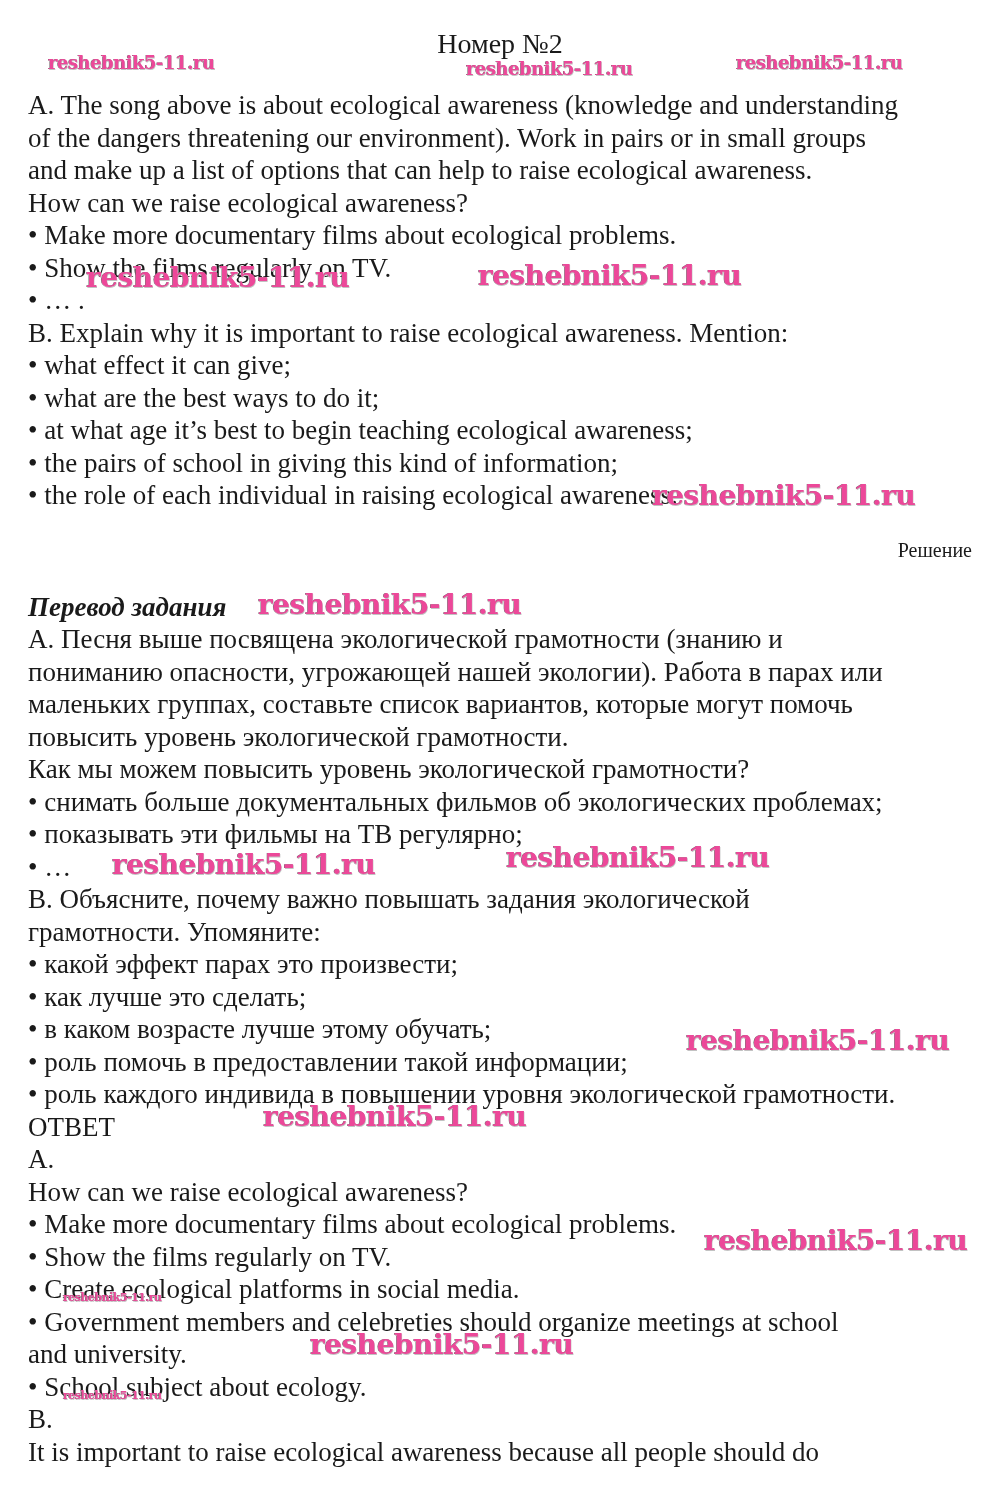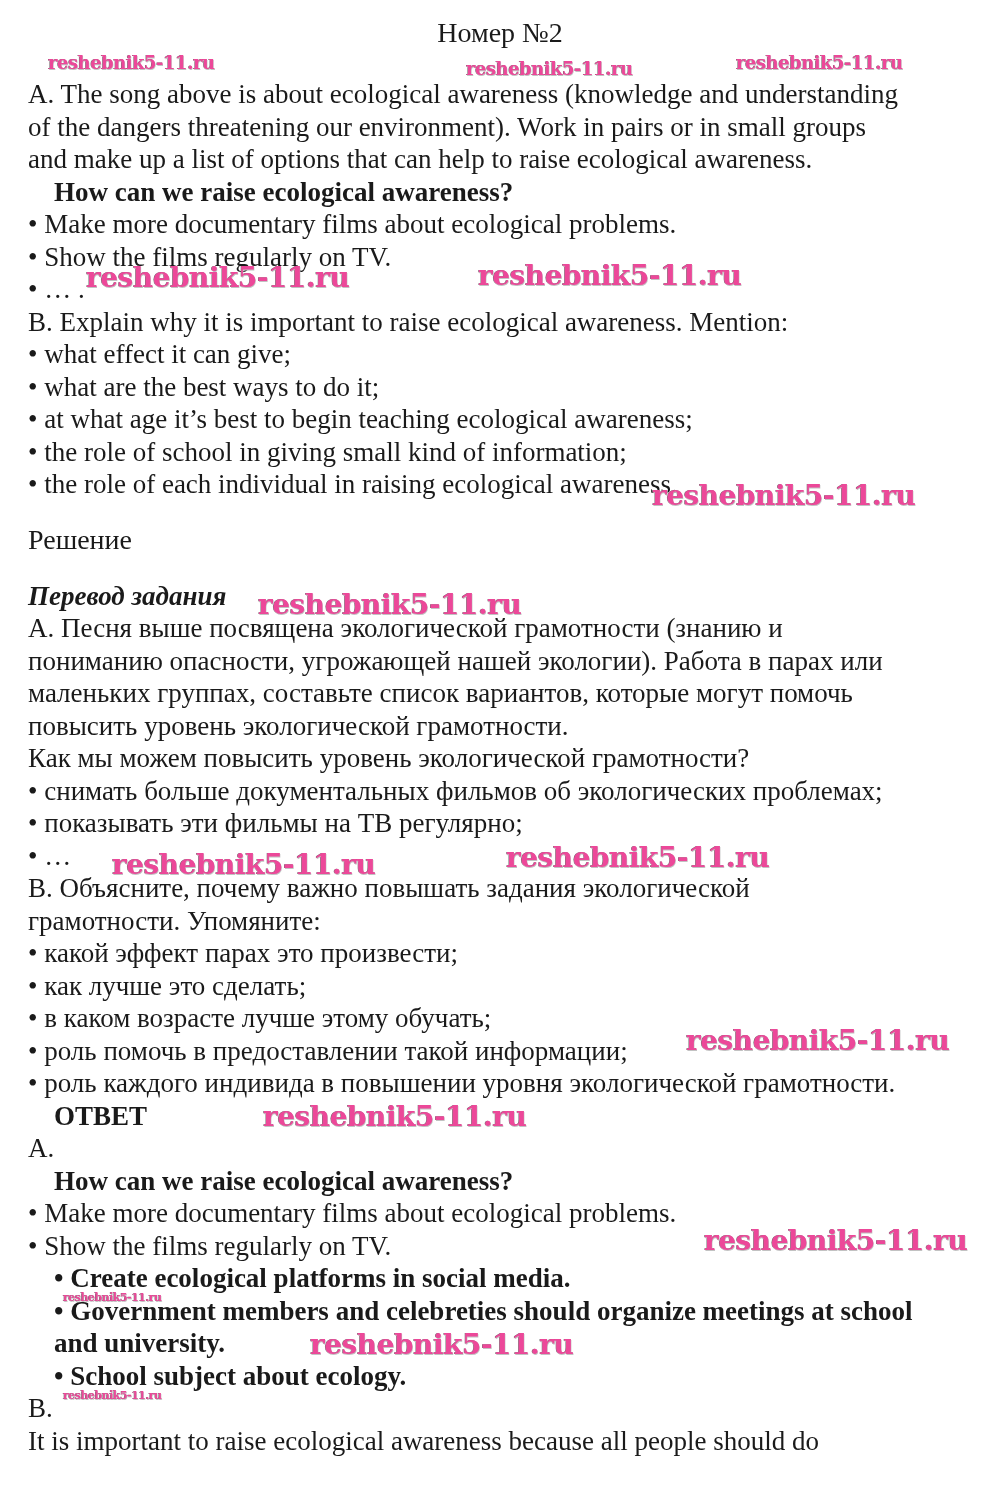--- a/index.html
+++ b/index.html
@@ -6,26 +6,26 @@
   html,body { background:#ffffff; }
   .page {
     position:relative;
     width:1000px; height:1501px;
     background:#ffffff;
     color:#1a1a1a;
     font-family:"Liberation Serif", serif;
     font-size:27px; line-height:32.5px;
     overflow:hidden;
   }
-  .content { padding:16px 28px 0 28px; }
+  .content { padding:27px 28px 0 28px; }
   .title { text-align:center; line-height:33px; font-size:28px; }
   .para-intro { margin-top:29px; }
-  .bold { font-weight:bold;margin-left:26px; }
+  .bold { font-weight:normal; }
   .bold-italic { font-weight:bold; font-style:italic; }
-  .heading-center { text-align:left; line-height:33px; font-size:28px; margin-top:22px; }
+  .heading-center { text-align:right; line-height:33px; font-size:20px; margin-top:22px; }
   .trans-heading { margin-top:24px;font-style:italic; }
   .line { }
   
   .wm {
     position:absolute;
     font-family:"DejaVu Serif", serif;
     font-weight:bold;
     color:#ec4899;
     white-space:nowrap;
     text-shadow:0.5px 0.5px 0 #c2c2c2, -0.5px -0.5px 0 #6e6e6e;
@@ -82,21 +82,21 @@
       <div class="line">and make up a list of options that can help to raise ecological awareness.</div>
     </div>
     <div class="line bold">How can we raise ecological awareness?</div>
     <div class="line">• Make more documentary films about ecological problems.</div>
     <div class="line">• Show the films regularly on TV.</div>
     <div class="line">• … .</div>
     <div class="line">B. Explain why it is important to raise ecological awareness. Mention:</div>
     <div class="line">• what effect it can give;</div>
     <div class="line">• what are the best ways to do it;</div>
     <div class="line">• at what age it’s best to begin teaching ecological awareness;</div>
-    <div class="line">• the role of school in giving small kind of information;</div>
+    <div class="line">• the pairs of school in giving this kind of information;</div>
     <div class="line">• the role of each individual in raising ecological awareness.</div>
 
     <div class="heading-center">Решение</div>
 
     <div class="line bold-italic trans-heading">Перевод задания</div>
 
     <div>
       <div class="line">А. Песня выше посвящена экологической грамотности (знанию и</div>
       <div class="line">пониманию опасности, угрожающей нашей экологии). Работа в парах или</div>
       <div class="line">маленьких группах, составьте список вариантов, которые могут помочь</div>

